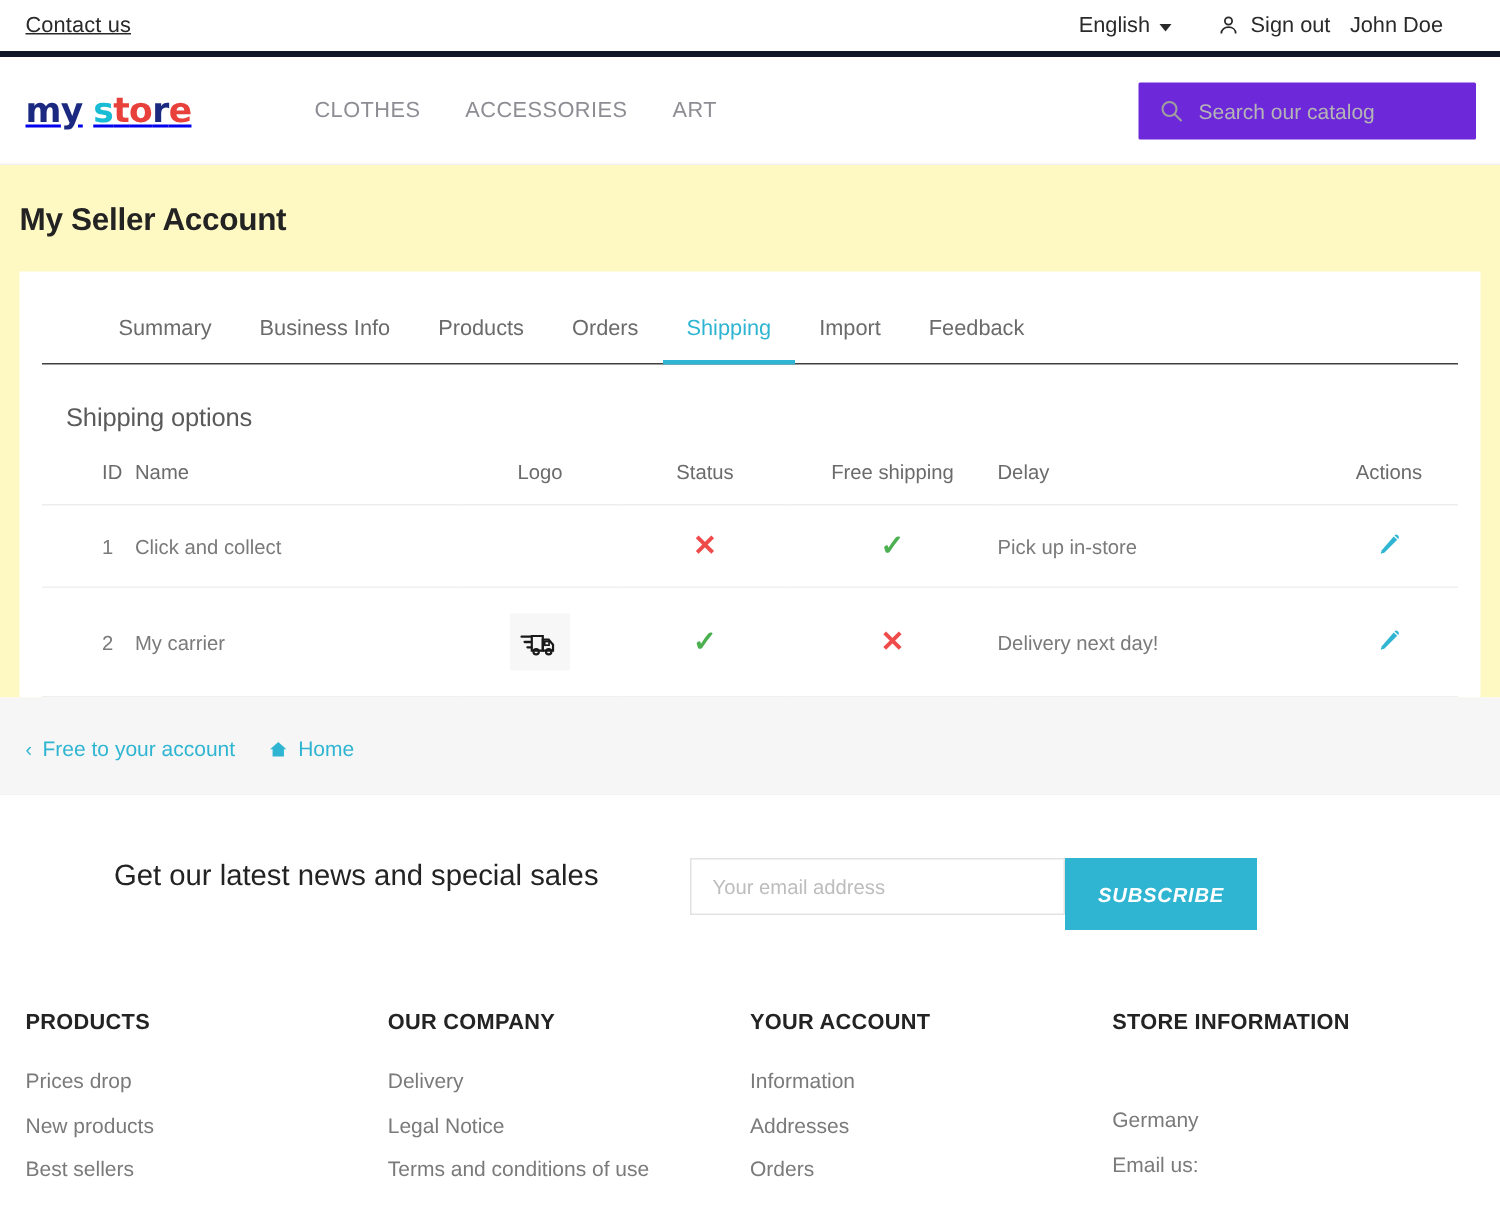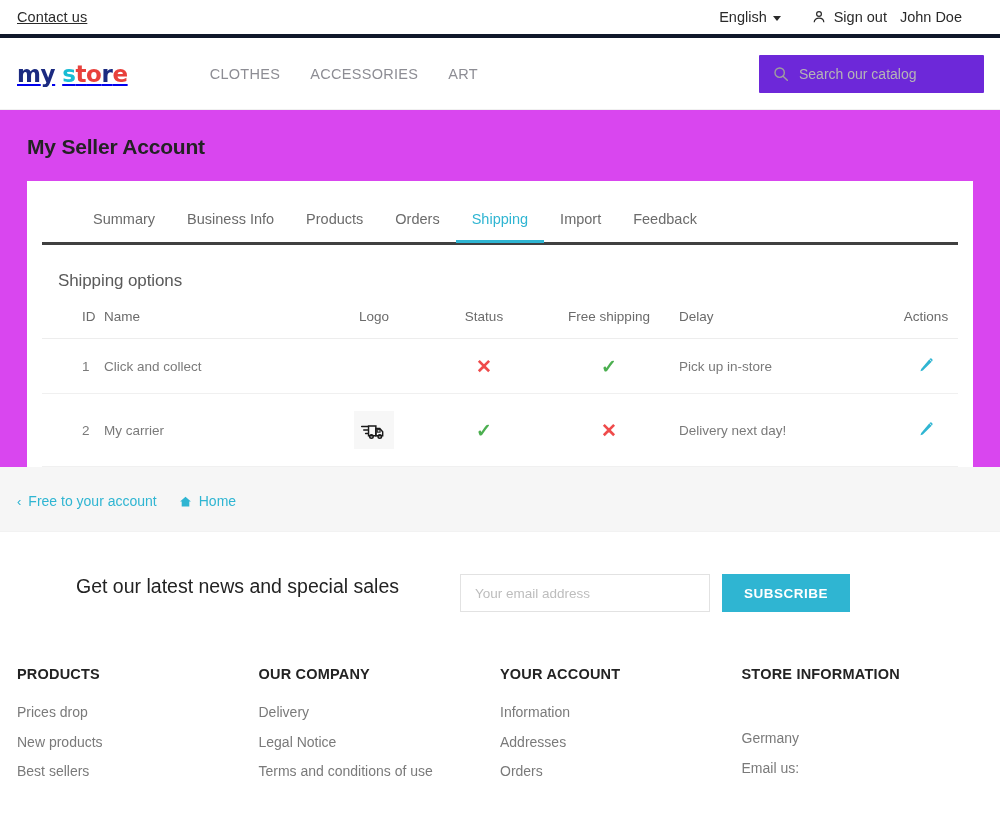--- a/index.html
+++ b/index.html
@@ -87,35 +87,35 @@
     margin-left: auto;
     width: 225px; height: 38px;
     background: #6d28d9;
     display: flex; align-items: center; gap: 10px;
     padding: 0 14px;
     border-radius: 1px;
   }
   .searchbox .ph { font-size: 14px; color: #b5b5b5; }
 
   
-  .page-wrap { background: #d946ef; padding: 0 27px; }
+  .page-wrap { background: #fef9c3; padding: 0 13px; }
   .page-title {
     font-size: 21px; font-weight: bold; color: #232323;
     padding: 25px 0 22px 0; letter-spacing: -0.2px;
   }
 
   
   .card {
     background: #ffffff;
     padding: 0 15px;
     min-height: 278px;
   }
   .tabs {
     display: flex; align-items: flex-end; gap: 0;
-    border-bottom: 3px solid #404040;
+    border-bottom: 1px solid #404040;
     padding: 30px 0 0 35px;
   }
   .tab {
     font-size: 14.5px; color: #6b6b6b;
     padding: 0 16px 13px 16px;
     cursor: pointer; white-space: nowrap;
     border-bottom: 3px solid transparent;
     margin-bottom: -1px;
   }
   .tab.active { color: #2fb5d2; border-bottom-color: #2fb5d2; }
@@ -190,24 +190,25 @@
   .nl-row { display: flex; align-items: stretch; gap: 0; }
   .nl-input {
     width: 250px; height: 38px;
     border: 1px solid #e2e2e2; background: #fff;
     font-size: 13.5px; color: #bdbdbd;
     padding: 0 14px; display: flex; align-items: center;
   }
   .nl-btn {
     background: #2fb5d2; color: #fff;
     font-size: 13.5px; font-weight: bold; letter-spacing: .5px;
-    height: 38px; padding: 0 22px;
+    height: 48px; padding: 0 22px;
     display: flex; align-items: center; justify-content: center;
     border: none; cursor: pointer;
-    margin-left: 12px;
+    margin-left: 0;
+    font-style: italic;
   }
   .nl-note {
     margin-top: 13px; font-size: 12.5px; color: #7a7a7a;
     line-height: 1.5; width: 350px;
   }
 
   
   .footer {
     background: #ffffff;
     display: flex;

